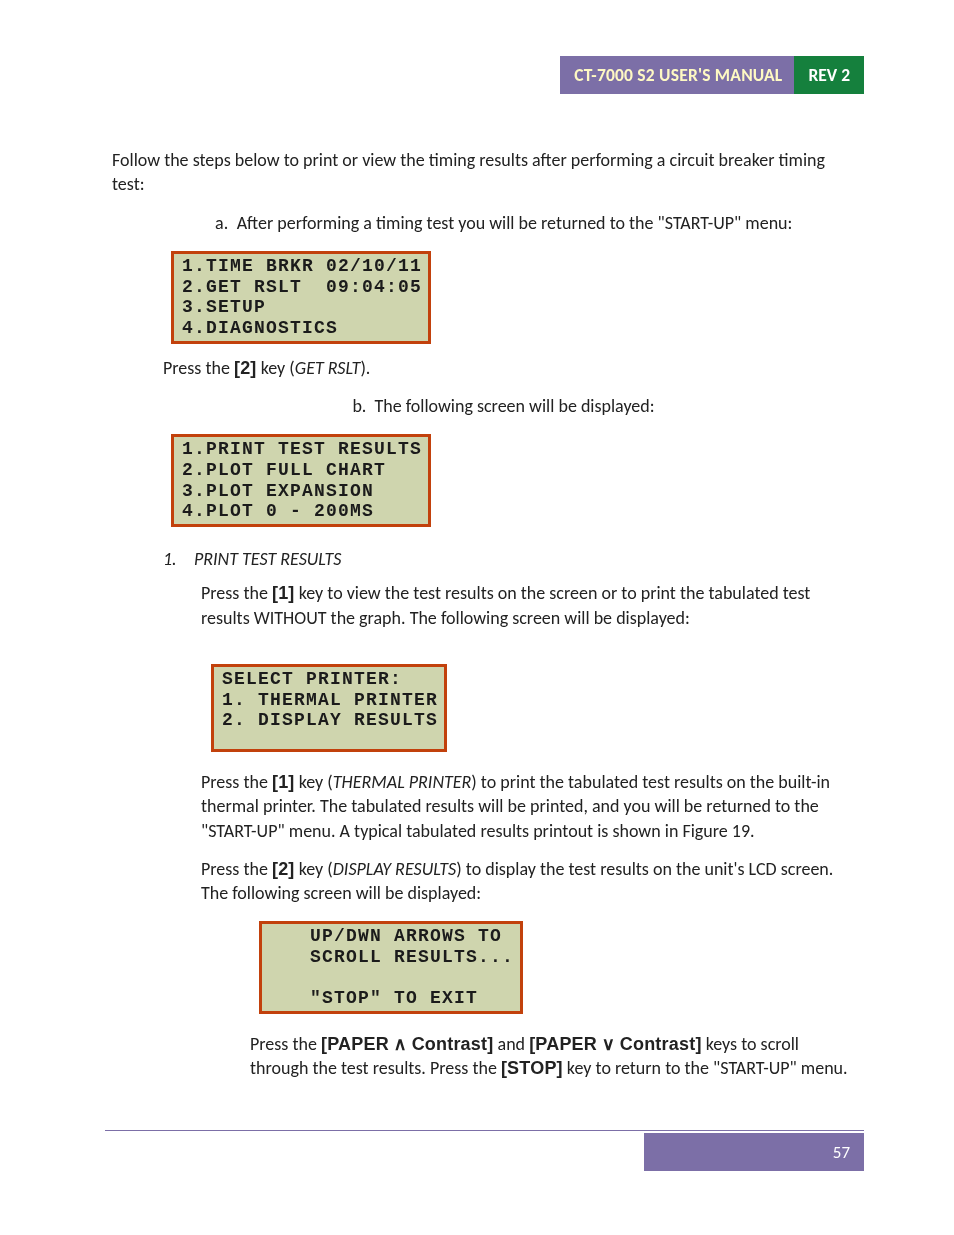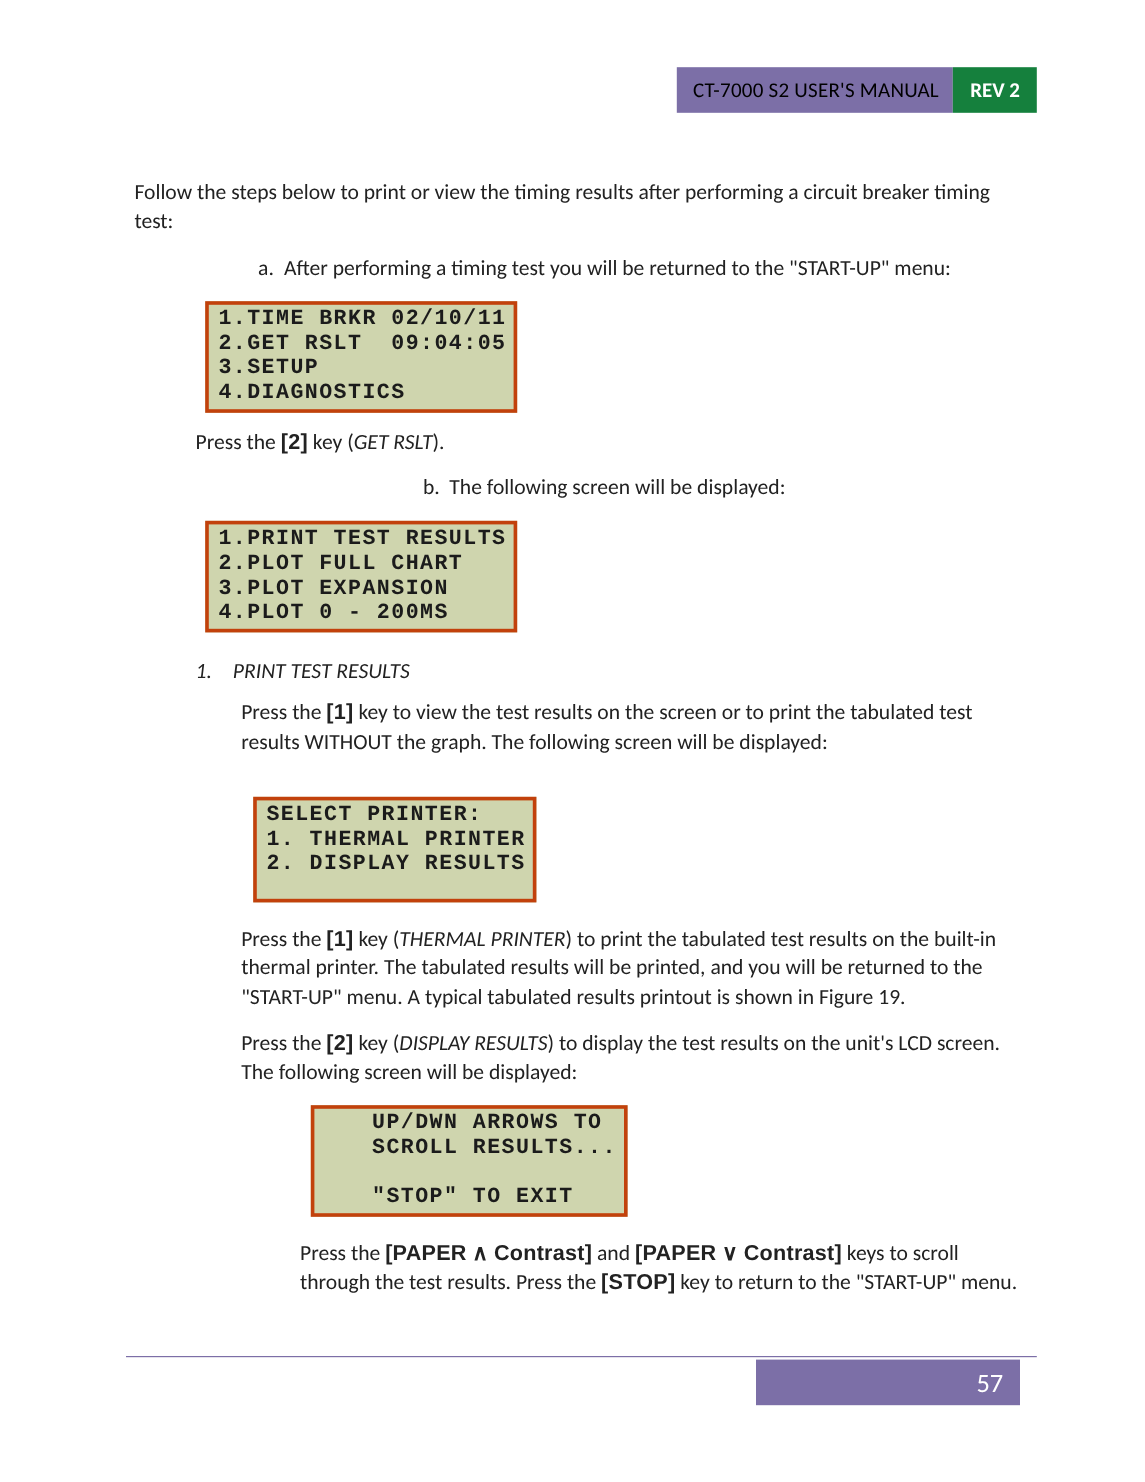--- a/index.html
+++ b/index.html
@@ -16,22 +16,22 @@
     padding: 56px 90px 40px 105px;
   }
   .top-bar {
     display: flex;
     height: 38px;
     margin-bottom: 54px;
   }
   .top-bar .spacer { flex: 1; }
   .top-bar .purple {
     background: #7c6fa7;
-    color: #000000;
-    font-weight: normal;
+    color: #fef9c3;
+    font-weight: bold;
     font-size: 17.5px;
     display: flex;
     align-items: center;
     padding: 0 12px 0 14px;
     letter-spacing: 0.2px;
   }
   .top-bar .black {
     background: #15803d;
     color: #fff;
     font-weight: bold;
@@ -76,31 +76,31 @@
     border: none;
     border-top: 1.2px solid #7c6fa7;
     margin: 0 90px 0 105px;
     position: absolute;
     left: 0; right: 0;
     bottom: 104px;
     width: auto;
   }
   .footer-bar {
     position: absolute;
-    right: 104px;
+    right: 90px;
     bottom: 64px;
     background: #7c6fa7;
     color: #fff;
     height: 38px;
     min-width: 220px;
     display: flex;
     align-items: center;
     justify-content: flex-end;
     padding: 0 14px;
-    font-size: 22px;
+    font-size: 17px;
   }
 </style>
 </head>
 <body>
 
 <div class="page">
 
   <div class="top-bar">
     <div class="spacer"></div>
     <div class="purple">CT-7000 S2 USER'S MANUAL</div>

